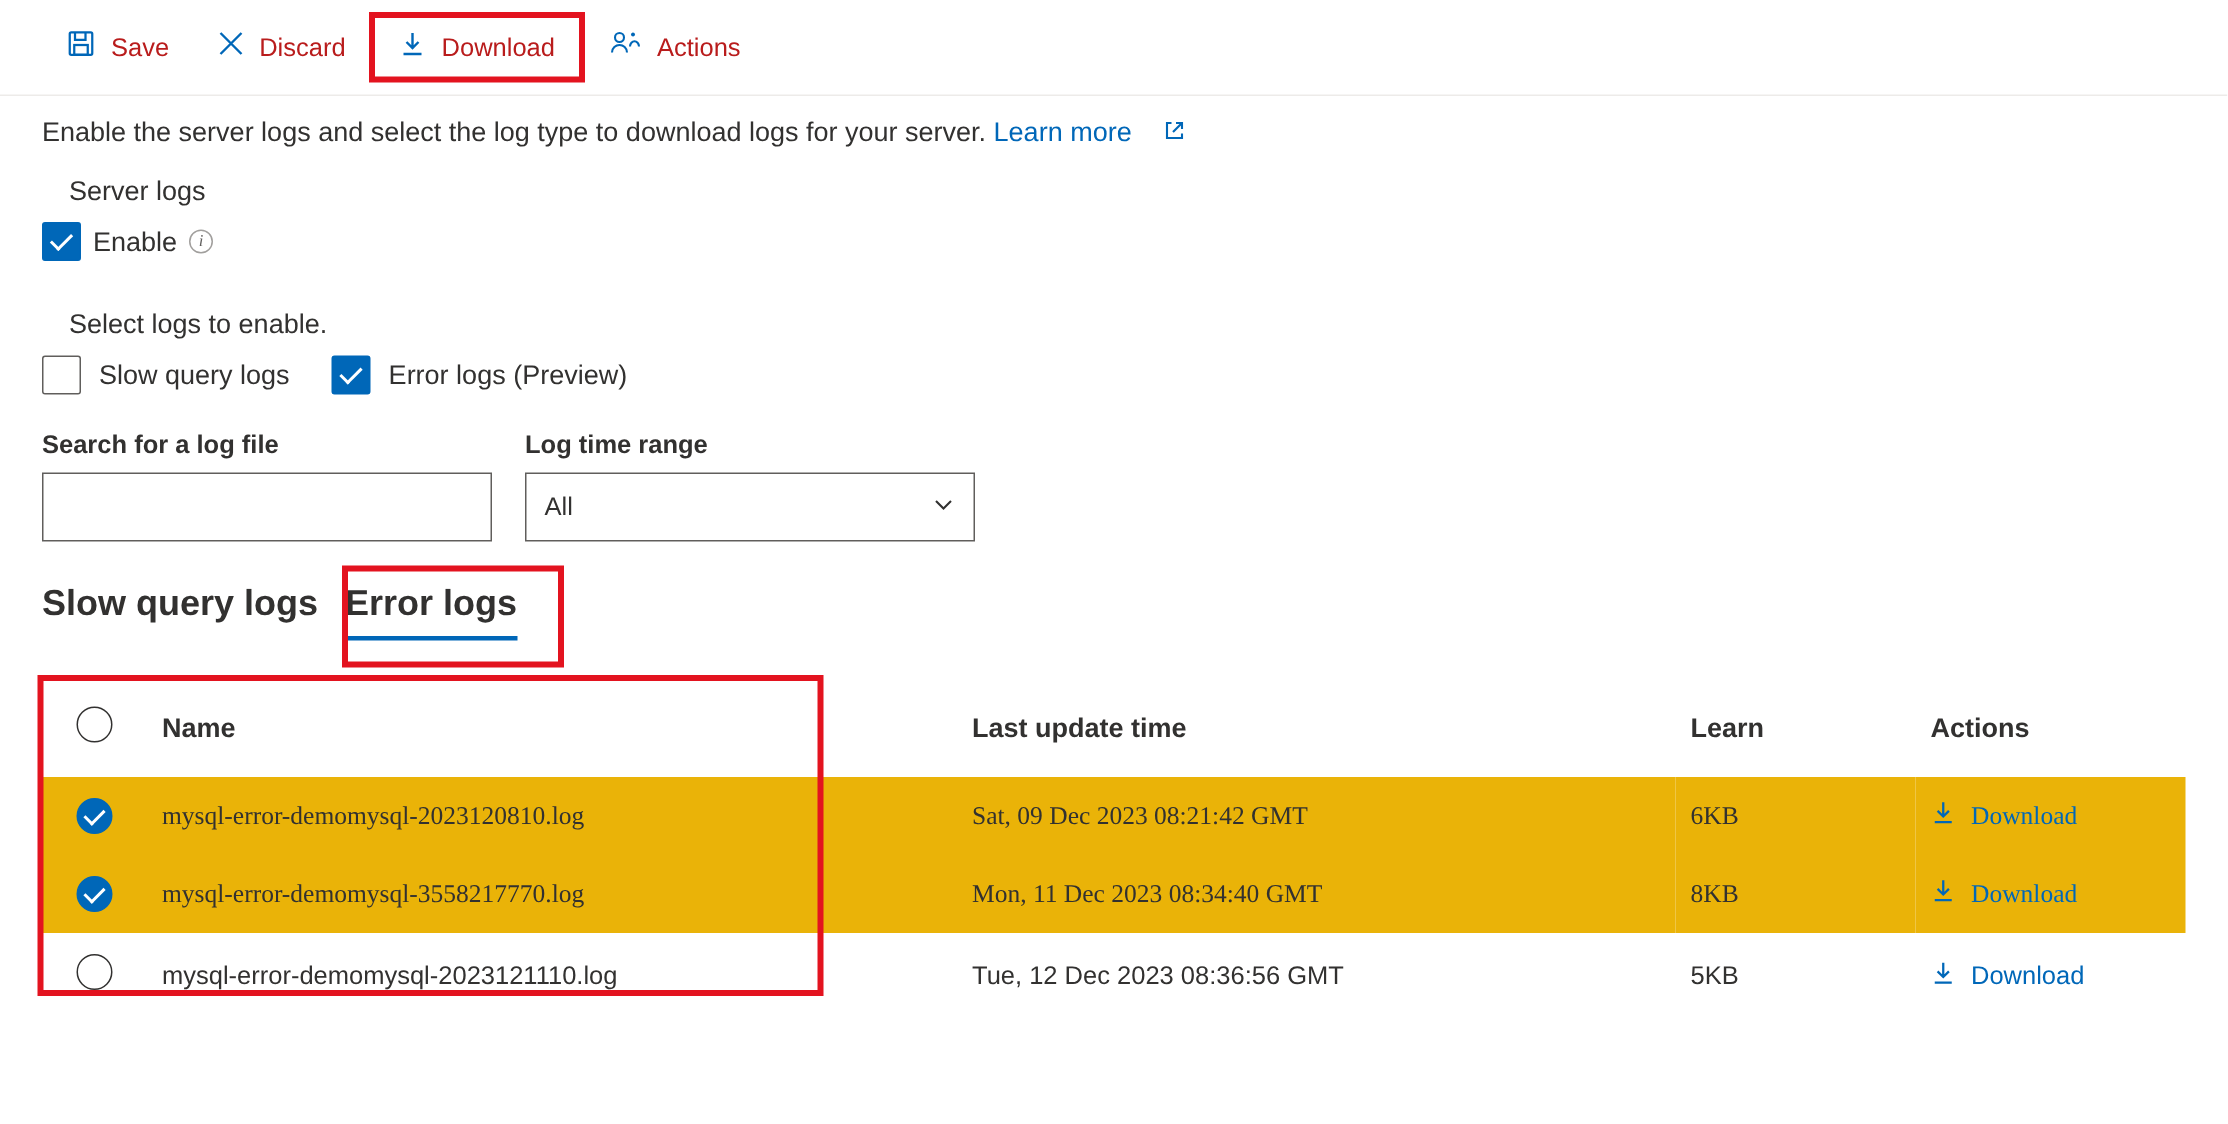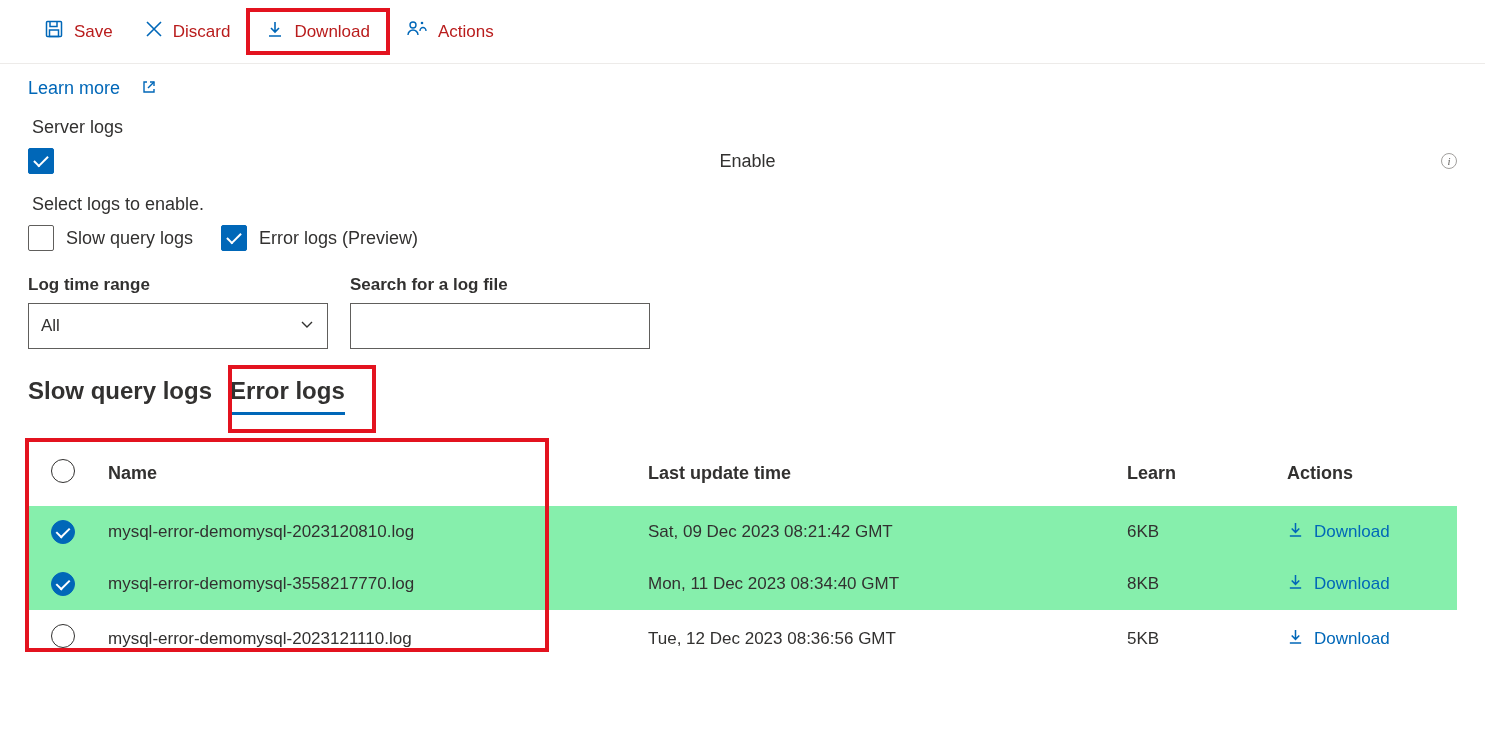--- a/index.html
+++ b/index.html
@@ -29,37 +29,37 @@
     .toolbar-item svg { flex-shrink: 0; }
     .highlight-red {
       border: 4px solid #e3131f;
     }
     .content {
       padding: 14px 28px;
     }
     .row { display:flex; align-items:center; gap:8px; flex-wrap:wrap; }
     .desc-line { font-size: 18px; color:#323130; margin-bottom: 18px;}
     .link { color:#0067b8; text-decoration:none; display:inline-flex; align-items:center; gap:22px;}
-    .section-label { font-size: 18px; margin: 8px 0 10px 4px; }
+    .section-label { font-size: 18px; margin: 8px 0 10px 18px; }
     .checkbox {
       width: 26px; height:26px; border:1px solid #605e5c; border-radius:2px;
       display:inline-flex; align-items:center; justify-content:center; flex-shrink:0;
       background:#fff;
     }
     .checkbox.checked { background:#0067b8; border-color:#0067b8; }
     .checkbox.checked::after {
       content:""; width:6px; height:12px; border:solid #fff; border-width:0 2.5px 2.5px 0;
       transform: rotate(45deg) translate(-1px,-1px);
     }
     .info-icon {
       width:16px; height:16px; border:1px solid #a19f9d; border-radius:50%;
       display:inline-flex; align-items:center; justify-content:center; font-size:11px; color:#605e5c;
       font-style: italic; font-family: Georgia, serif;
     }
-    .enable-row { margin-bottom: 20px; justify-content: space-between; }
+    .enable-row { margin-bottom: 32px; }
     .select-row { margin-bottom: 24px; gap:28px; }
     .select-row .opt { display:inline-flex; align-items:center; gap:12px; font-size:18px;}
     .filters { display:flex; gap:22px; margin-bottom: 18px;}
     .filter-group label { font-weight:600; font-size:17px; display:block; margin-bottom:8px;}
     .text-input {
       height:46px; border:1px solid #605e5c; width:300px; padding:0 10px; font-size:16px;
     }
     .select-input {
       height:46px; border:1px solid #605e5c; width:300px; padding:0 12px; font-size:17px;
       display:flex; align-items:center; justify-content:space-between; cursor:pointer;
@@ -72,21 +72,21 @@
       content:""; position:absolute; left:0; right:0; bottom:-4px; height:3px; background:#0067b8;
     }
     .tab-highlight {
       position:absolute; border:4px solid #e3131f; top:-6px; left:200px; width:148px; height:68px; pointer-events:none;
     }
     .table-wrap { position:relative; }
     .table-highlight { position:absolute; border:4px solid #e3131f; top:-3px; left:-3px; width:524px; height:214px; pointer-events:none; }
     table { width:100%; border-collapse:collapse; }
     th { text-align:left; font-weight:600; padding:18px 10px; font-size:18px;}
     td { padding:14px 10px; font-size:17px; }
-    tr.selected td { background:#86efac; }
+    tr.selected td { background:#eab308;font-family:Liberation Serif, serif; }
     .radio {
       width:24px; height:24px; border-radius:50%; border:1.5px solid #323130;
       display:inline-flex; align-items:center; justify-content:center; flex-shrink:0;
     }
     .radio.checked { background:#0067b8; border-color:#0067b8;}
     .radio.checked::after{
       content:""; width:6px; height:11px; border:solid #fff; border-width:0 2.5px 2.5px 0;
       transform: rotate(45deg) translate(-1px,-1px);
     }
     .col-check { width:70px; text-align:center;}
@@ -135,20 +135,21 @@
         <circle cx="16" cy="4" r="1.3" fill="#0067b8" stroke="none"></circle>
         <path d="M14 12c0-2 1.5-3.5 3-3.5s3 1.5 3 3.5"></path>
       </svg>
     </span>
     <span>Actions</span>
   </div>
 </div>
 
 <div class="content">
   <div class="desc-line">
+    <span>Enable the server logs and select the log type to download logs for your server.</span>
     <a href="#" class="link">
       <span>Learn more</span>
       <span>
         <svg width="14" height="14" viewBox="0 0 14 14" fill="none" stroke="#0067b8" stroke-width="1.4">
           <path d="M5 2H2v10h10V9"></path>
             <path d="M8 2h4v4"></path>
             <path d="M12 2L6 8"></path>
         </svg>
       </span>
     </a>
@@ -170,33 +171,33 @@
       <span>Slow query logs</span>
     </span>
     <span class="opt">
       <span class="checkbox checked"></span>
       <span>Error logs (Preview)</span>
     </span>
   </div>
 
   <div class="filters">
     <div class="filter-group">
+      <label>Search for a log file</label>
+      <input class="text-input" type="text" style="">
+    </div>
+    <div class="filter-group">
       <label>Log time range</label>
       <div class="select-input">
         <span>All</span>
         <span>
           <svg class="chev" viewBox="0 0 16 16" fill="none" stroke="#323130" stroke-width="1.4">
               <path d="M3 6l5 5 5-5"></path>
             </svg>
         </span>
       </div>
-    </div>
-    <div class="filter-group">
-      <label>Search for a log file</label>
-      <input class="text-input" type="text" style="">
     </div>
   </div>
 
   <div class="tabs-wrap">
     <div class="tabs">
       <div class="tab">Slow query logs</div>
       <div class="tab active">Error logs</div>
     </div>
     <div class="tab-highlight"></div>
   </div>

